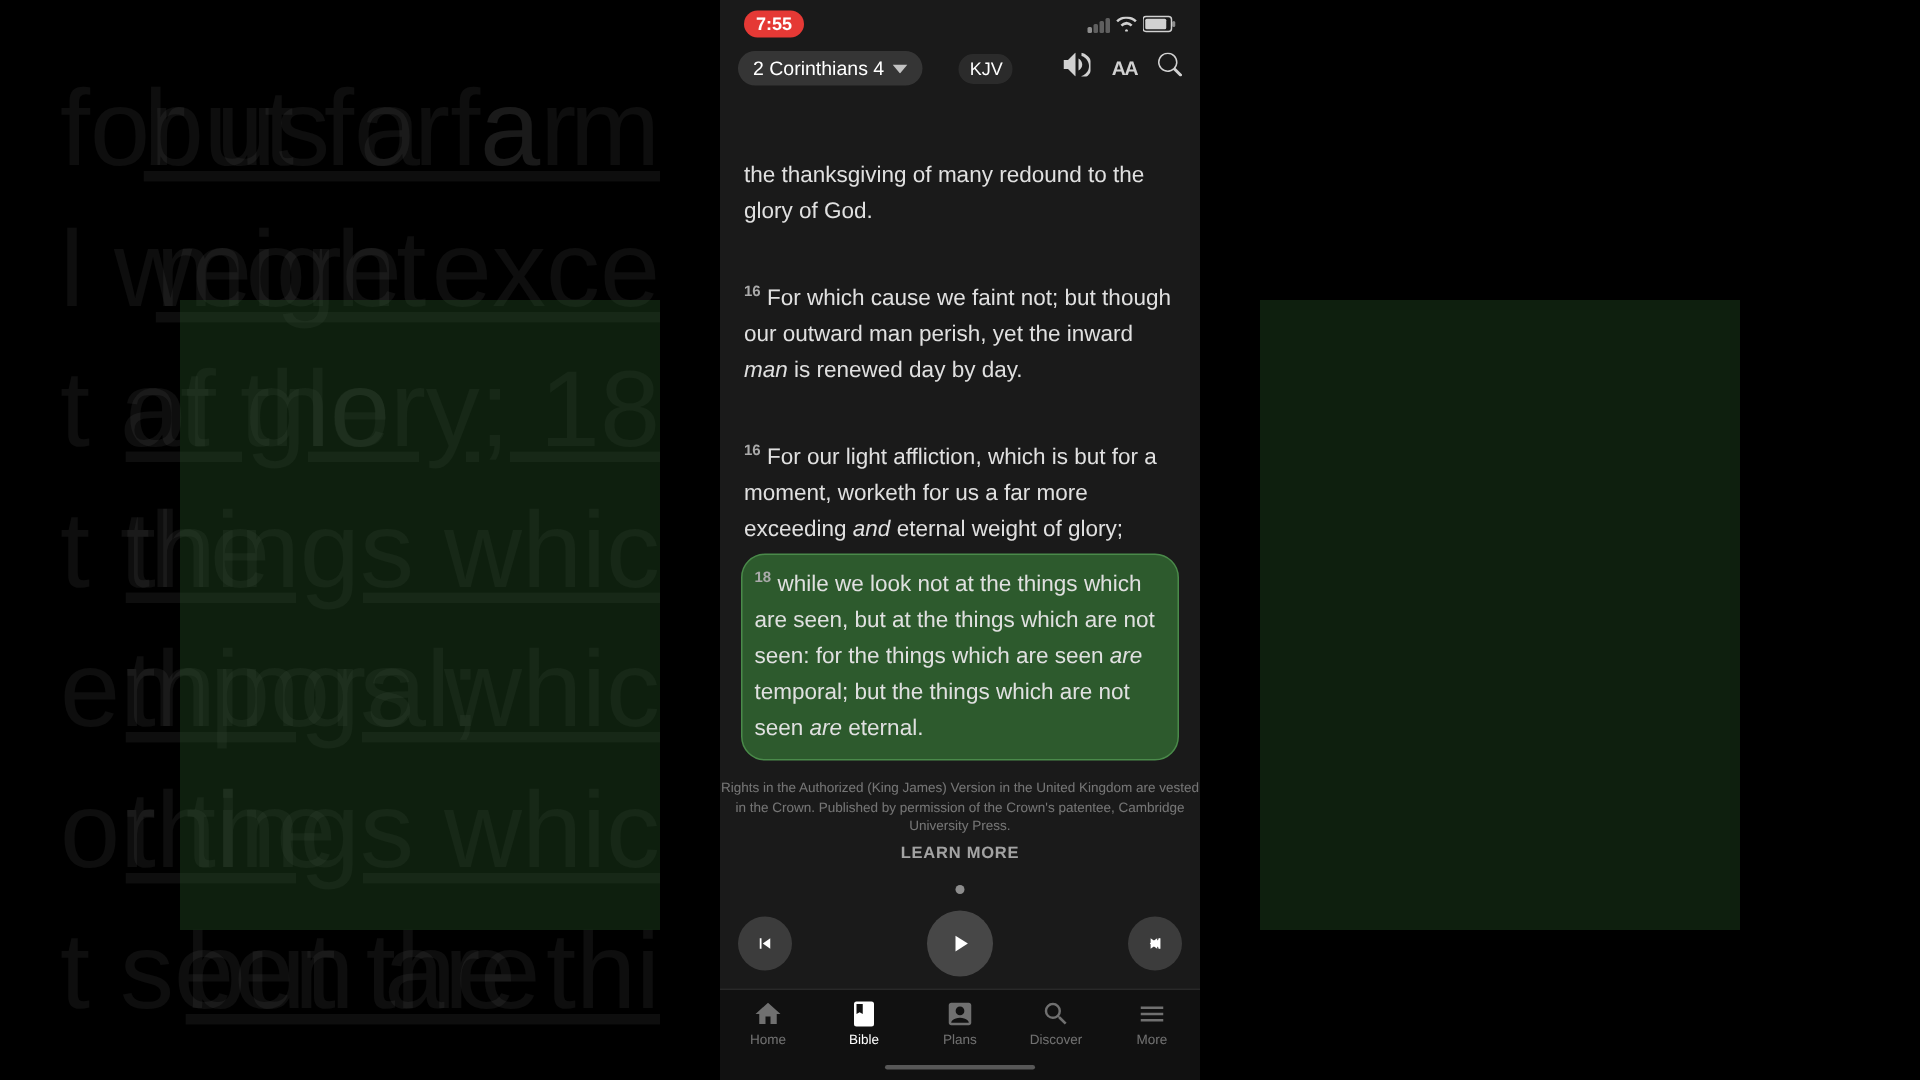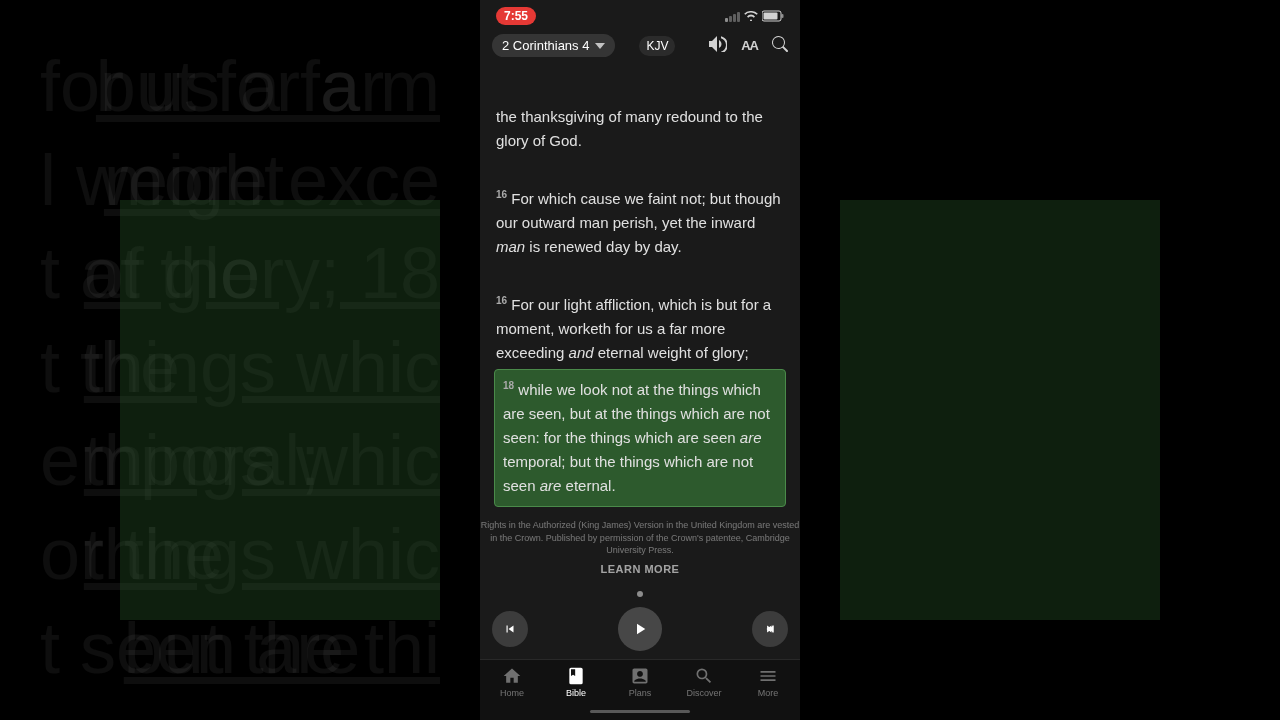--- a/index.html
+++ b/index.html
@@ -195,21 +195,21 @@
       font-size: 10px;
       vertical-align: super;
       color: #aaa;
       font-weight: 600;
     }
 
     
     .highlight-section {
       background: #2d5a2d;
       border: 1px solid #4a8a4a;
-      border-radius: 4px;
+      border-radius: 16px;
       padding: 8px 8px;
       margin: 4px -2px;
     }
 
     
     .copyright-section {
       padding: 8px 0;
       text-align: center;
     }
 

